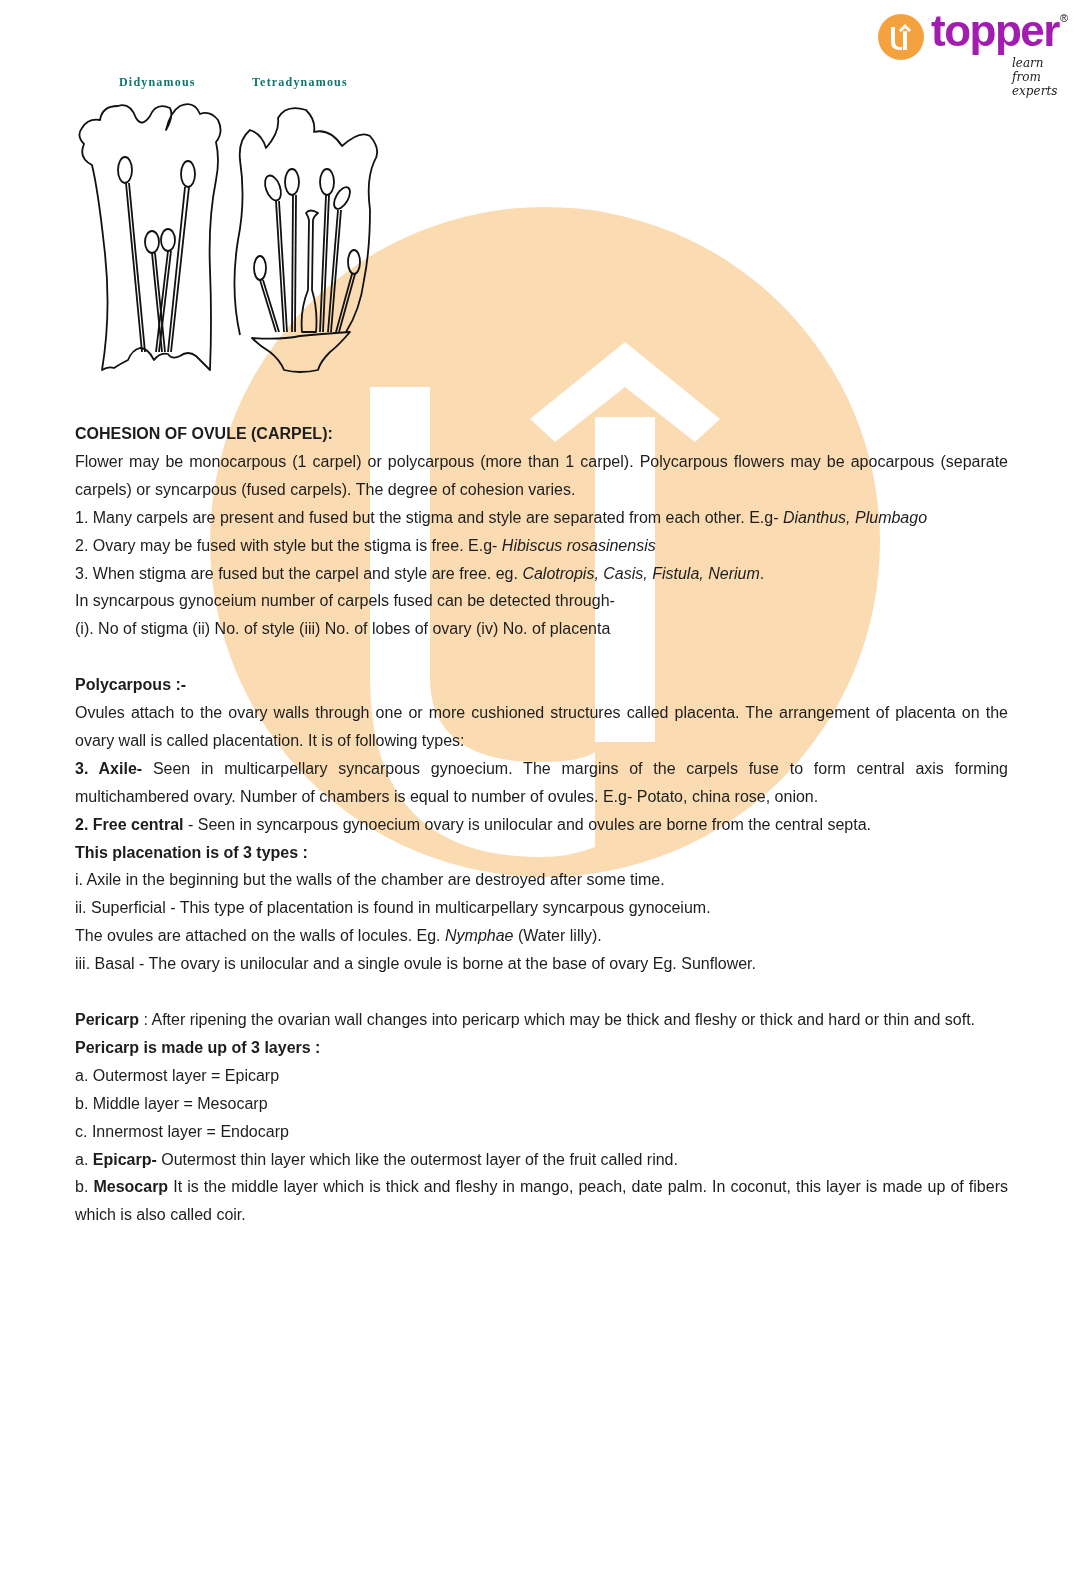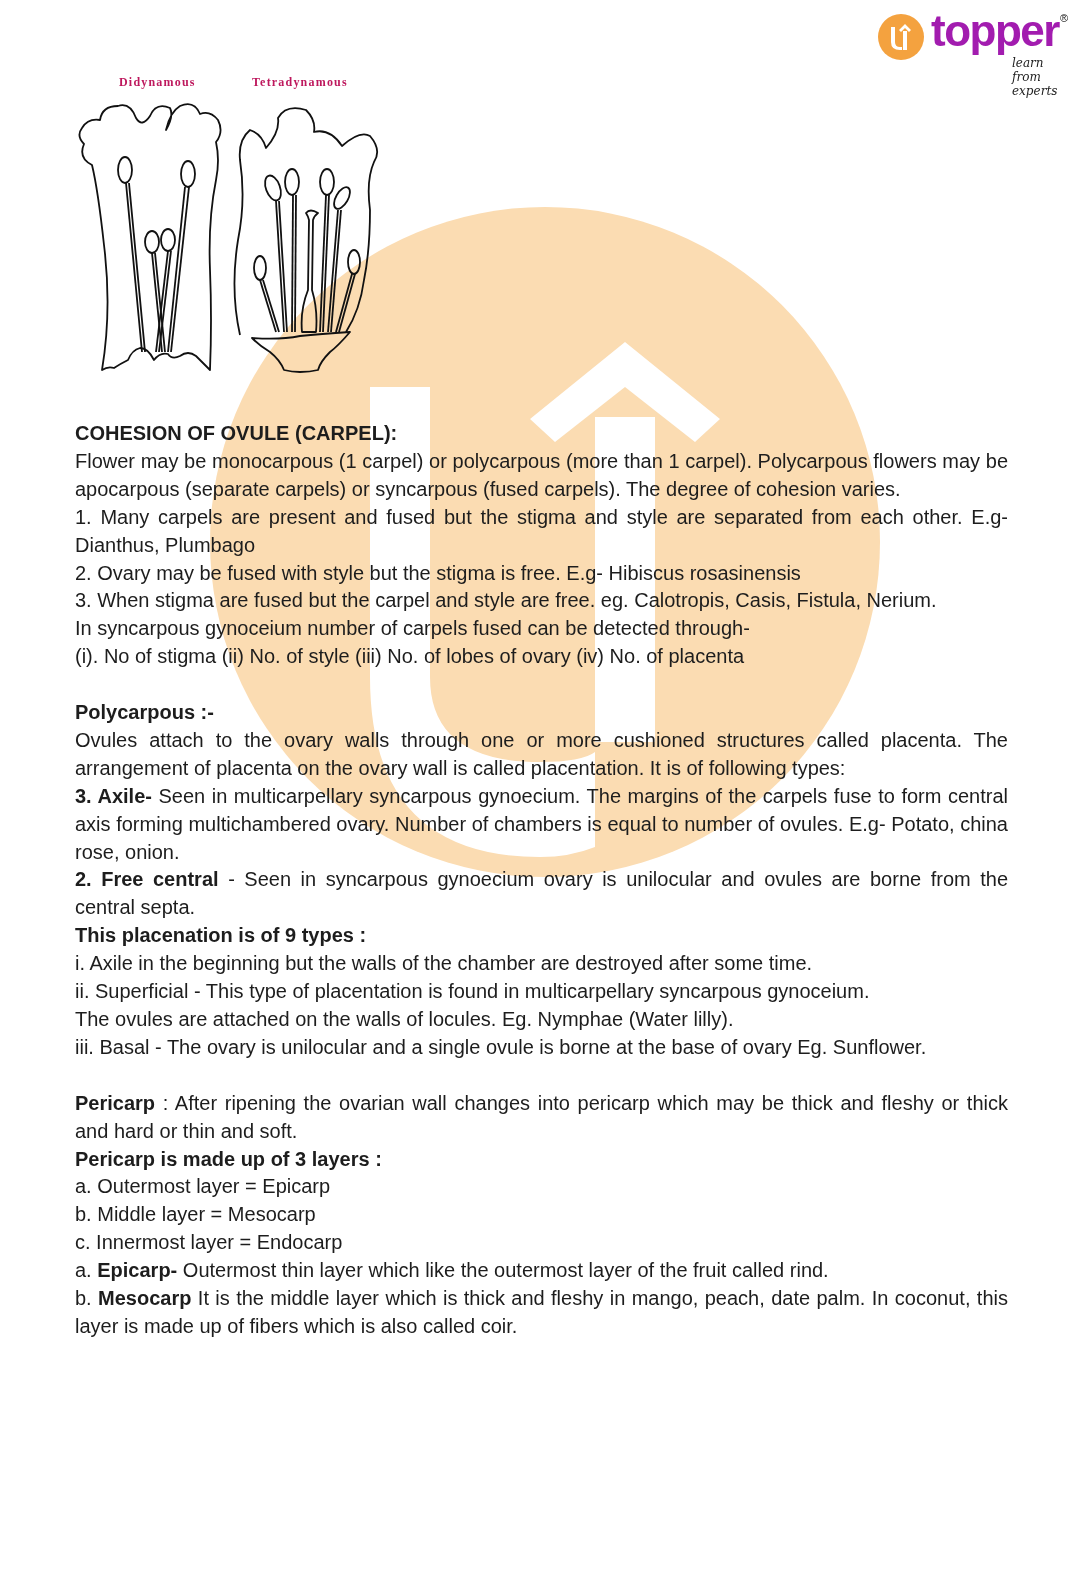--- a/index.html
+++ b/index.html
@@ -11,32 +11,32 @@
 
   
   .logo { position: absolute; left: 878px; top: 12px; width: 195px; height: 60px; z-index: 3; }
   .logo .mark { position: absolute; left: 0; top: 2px; width: 46px; height: 46px; border-radius: 50%; background: #f4a23f; }
   .logo .word { position: absolute; left: 53px; top: -6px; font-size: 44px; font-weight: bold; letter-spacing: -1.5px; color: #a21caf; }
   .logo .reg { position: absolute; left: 182px; top: 0; font-size: 11px; color: #111; }
   .logo .tag { position: absolute; left: 134px; top: 44px; font-family: "DejaVu Serif", serif; font-style: italic; font-size: 12px; color: #222; }
 
   
   .figure { position: absolute; left: 70px; top: 70px; width: 320px; height: 320px; z-index: 2; }
-  .fig-label { position: absolute; top: 5px; font-family: "Liberation Serif", "DejaVu Serif", serif; font-weight: bold; font-size: 12px; letter-spacing: 1.2px; color: #be185d; }
+  .fig-label { position: absolute; top: 5px; font-family: "Liberation Serif", "DejaVu Serif", serif; font-weight: bold; font-size: 12px; letter-spacing: 1.2px; color: #0f766e; }
   .fig-label.l1 { left: 49px; }
   .fig-label.l2 { left: 182px; }
   .figure svg { position: absolute; left: 0; top: 0; }
 
   
   .content { position: absolute; left: 75px; top: 420px; width: 933px; z-index: 1;
-             font-size: 20px; line-height: 27.9px; color: #1d1d1d; }
+             font-size: 16px; line-height: 27.9px; color: #1d1d1d; }
   .content p { margin: 0; }
   .j { text-align: justify; text-align-last: left; }
   .b { font-weight: bold; }
-  .i { }
+  .i { font-style: italic; }
   .gap { height: 27.9px; }
 </style>
 </head>
 <body>
 
 <svg class="watermark" viewBox="0 0 670 670">
   <circle cx="335" cy="335" r="335" fill="#fbdcb2"></circle>
 
   <path d="M160 180 L220 180 L220 470 Q220 555 330 555 Q372 555 385 545 L385 640 Q360 650 330 650 Q160 650 160 470 Z" fill="#ffffff"></path>
 
@@ -121,21 +121,21 @@
     <p>(i). No of stigma (ii) No. of style (iii) No. of lobes of ovary (iv) No. of placenta</p>
   </section>
 
   <div class="gap"></div>
 
   <section>
     <p class="b">Polycarpous :-</p>
     <p class="j">Ovules attach to the ovary walls through one or more cushioned structures called placenta. The arrangement of placenta on the ovary wall is called placentation. It is of following types:</p>
     <p class="j"><span class="b">3. Axile-</span><span> Seen in multicarpellary syncarpous gynoecium. The margins of the carpels fuse to form central axis forming multichambered ovary. Number of chambers is equal to number of ovules. E.g- Potato, china rose, onion.</span></p>
     <p class="j"><span class="b">2. Free central</span><span> - Seen in syncarpous gynoecium ovary is unilocular and ovules are borne from the central septa.</span></p>
-    <p class="b">This placenation is of 9 types :</p>
+    <p class="b">This placenation is of 3 types :</p>
     <p>i. Axile in the beginning but the walls of the chamber are destroyed after some time.</p>
     <p>ii. Superficial - This type of placentation is found in multicarpellary syncarpous gynoceium.</p>
     <p><span>The ovules are attached on the walls of locules. Eg.</span> <span class="i">Nymphae</span><span> (Water lilly).</span></p>
     <p>iii. Basal - The ovary is unilocular and a single ovule is borne at the base of ovary Eg. Sunflower.</p>
   </section>
 
   <div class="gap"></div>
 
   <section>
     <p class="j"><span class="b">Pericarp</span><span> : After ripening the ovarian wall changes into pericarp which may be thick and fleshy or thick and hard or thin and soft.</span></p>

